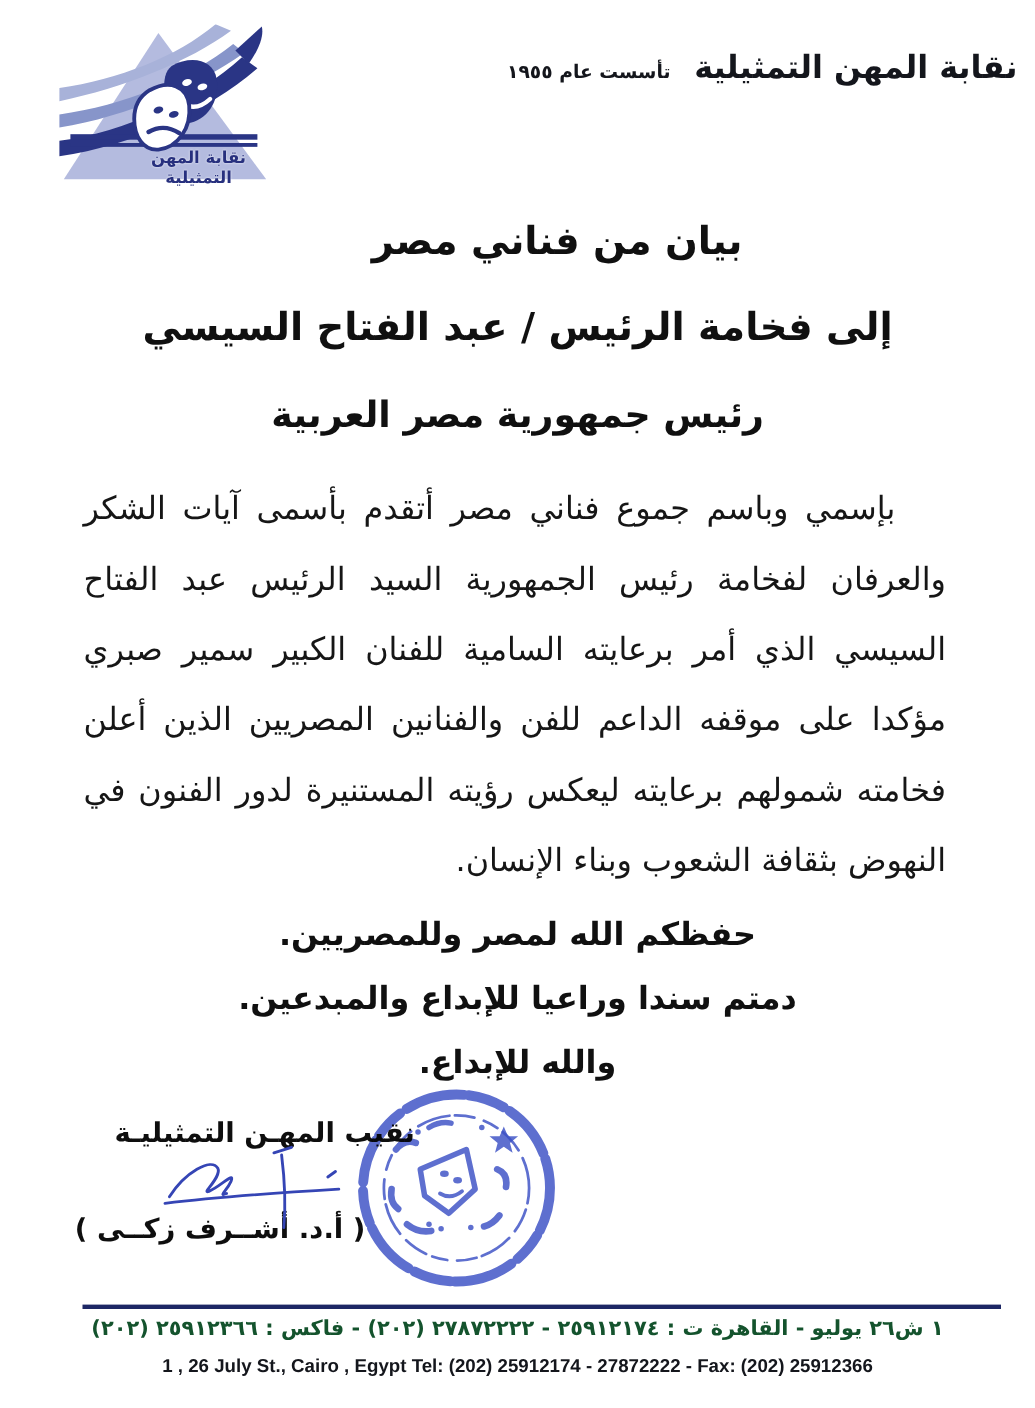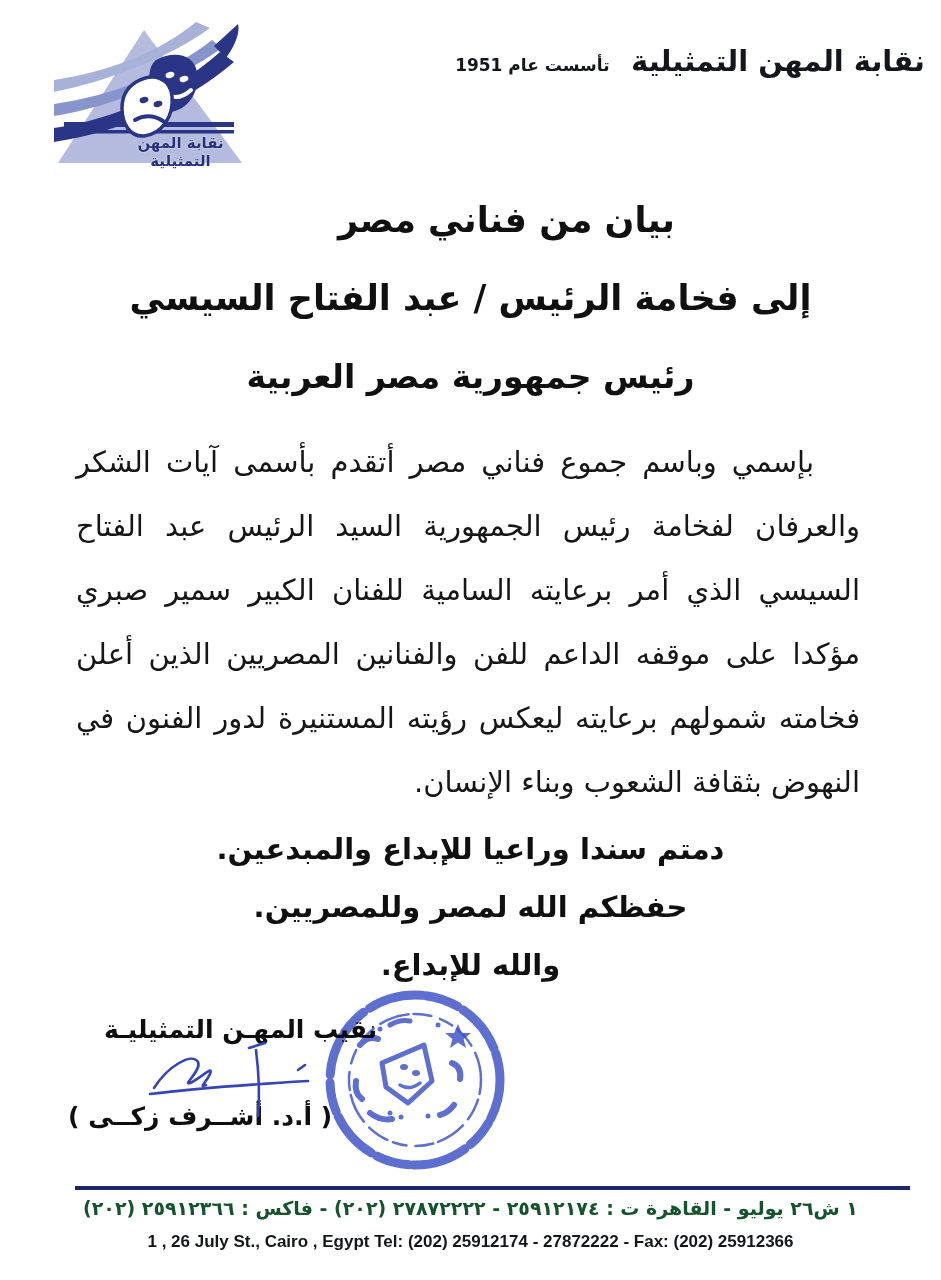--- a/index.html
+++ b/index.html
@@ -99,32 +99,32 @@
     <path d="M113,70 Q127,81 141,68" fill="none" stroke="#ffffff" stroke-width="4" stroke-linecap="round"></path>
     <path d="M86,60 C104,50 120,56 122,74 C124,94 112,112 94,114 C80,115 72,102 72,86 C72,74 78,65 86,60 Z" fill="#ffffff" stroke="#2a3585" stroke-width="3.5"></path>
     <ellipse cx="94" cy="78" rx="4.5" ry="3" fill="#2a3585" transform="rotate(-15 94 78)"></ellipse>
     <ellipse cx="108" cy="82" rx="4.5" ry="3" fill="#2a3585" transform="rotate(-15 108 82)"></ellipse>
     <path d="M85,98 Q99,90 113,99" fill="none" stroke="#2a3585" stroke-width="4" stroke-linecap="round"></path>
   </svg>
   <div class="abs logo-caption">نقابة المهن التمثيلية</div>
 
   <div class="abs org-line">
     <span class="org-name">نقابة المهن التمثيلية</span>
-    <span class="founded">تأسست عام 1951</span>
+    <span class="founded">تأسست عام ١٩٥٥</span>
   </div>
 
   <div class="abs title title-1">بيان من فناني مصر</div>
   <div class="abs title title-3">رئيس جمهورية مصر العربية</div>
   <div class="abs title title-2">إلى فخامة الرئيس / عبد الفتاح السيسي</div>
 
   <p class="abs body-par">بإسمي وباسم جموع فناني مصر أتقدم بأسمى آيات الشكر والعرفان لفخامة رئيس الجمهورية السيد الرئيس عبد الفتاح السيسي الذي أمر برعايته السامية للفنان الكبير سمير صبري مؤكدا على موقفه الداعم للفن والفنانين المصريين الذين أعلن فخامته شمولهم برعايته ليعكس رؤيته المستنيرة لدور الفنون في النهوض بثقافة الشعوب وبناء الإنسان.</p>
 
   <div class="abs closing">
+    <div>حفظكم الله لمصر وللمصريين.</div>
     <div>دمتم سندا وراعيا للإبداع والمبدعين.</div>
-    <div>حفظكم الله لمصر وللمصريين.</div>
     <div>والله للإبداع.</div>
   </div>
 
   <div class="abs sig-title">نقيب المهـن التمثيليـة</div>
 
   <svg class="abs sig-svg" viewBox="0 0 215 78">
     <g fill="none" stroke="#3545b5" stroke-width="2.6" stroke-linecap="round">
       <path d="M6,48 C20,26 44,12 50,22 C54,30 34,46 42,43 C52,39 66,24 62,34 C58,43 50,48 58,45"></path>
       <path d="M2,54 C50,48 110,44 160,41"></path>
       <path d="M108,10 C110,26 112,54 110,76"></path>

